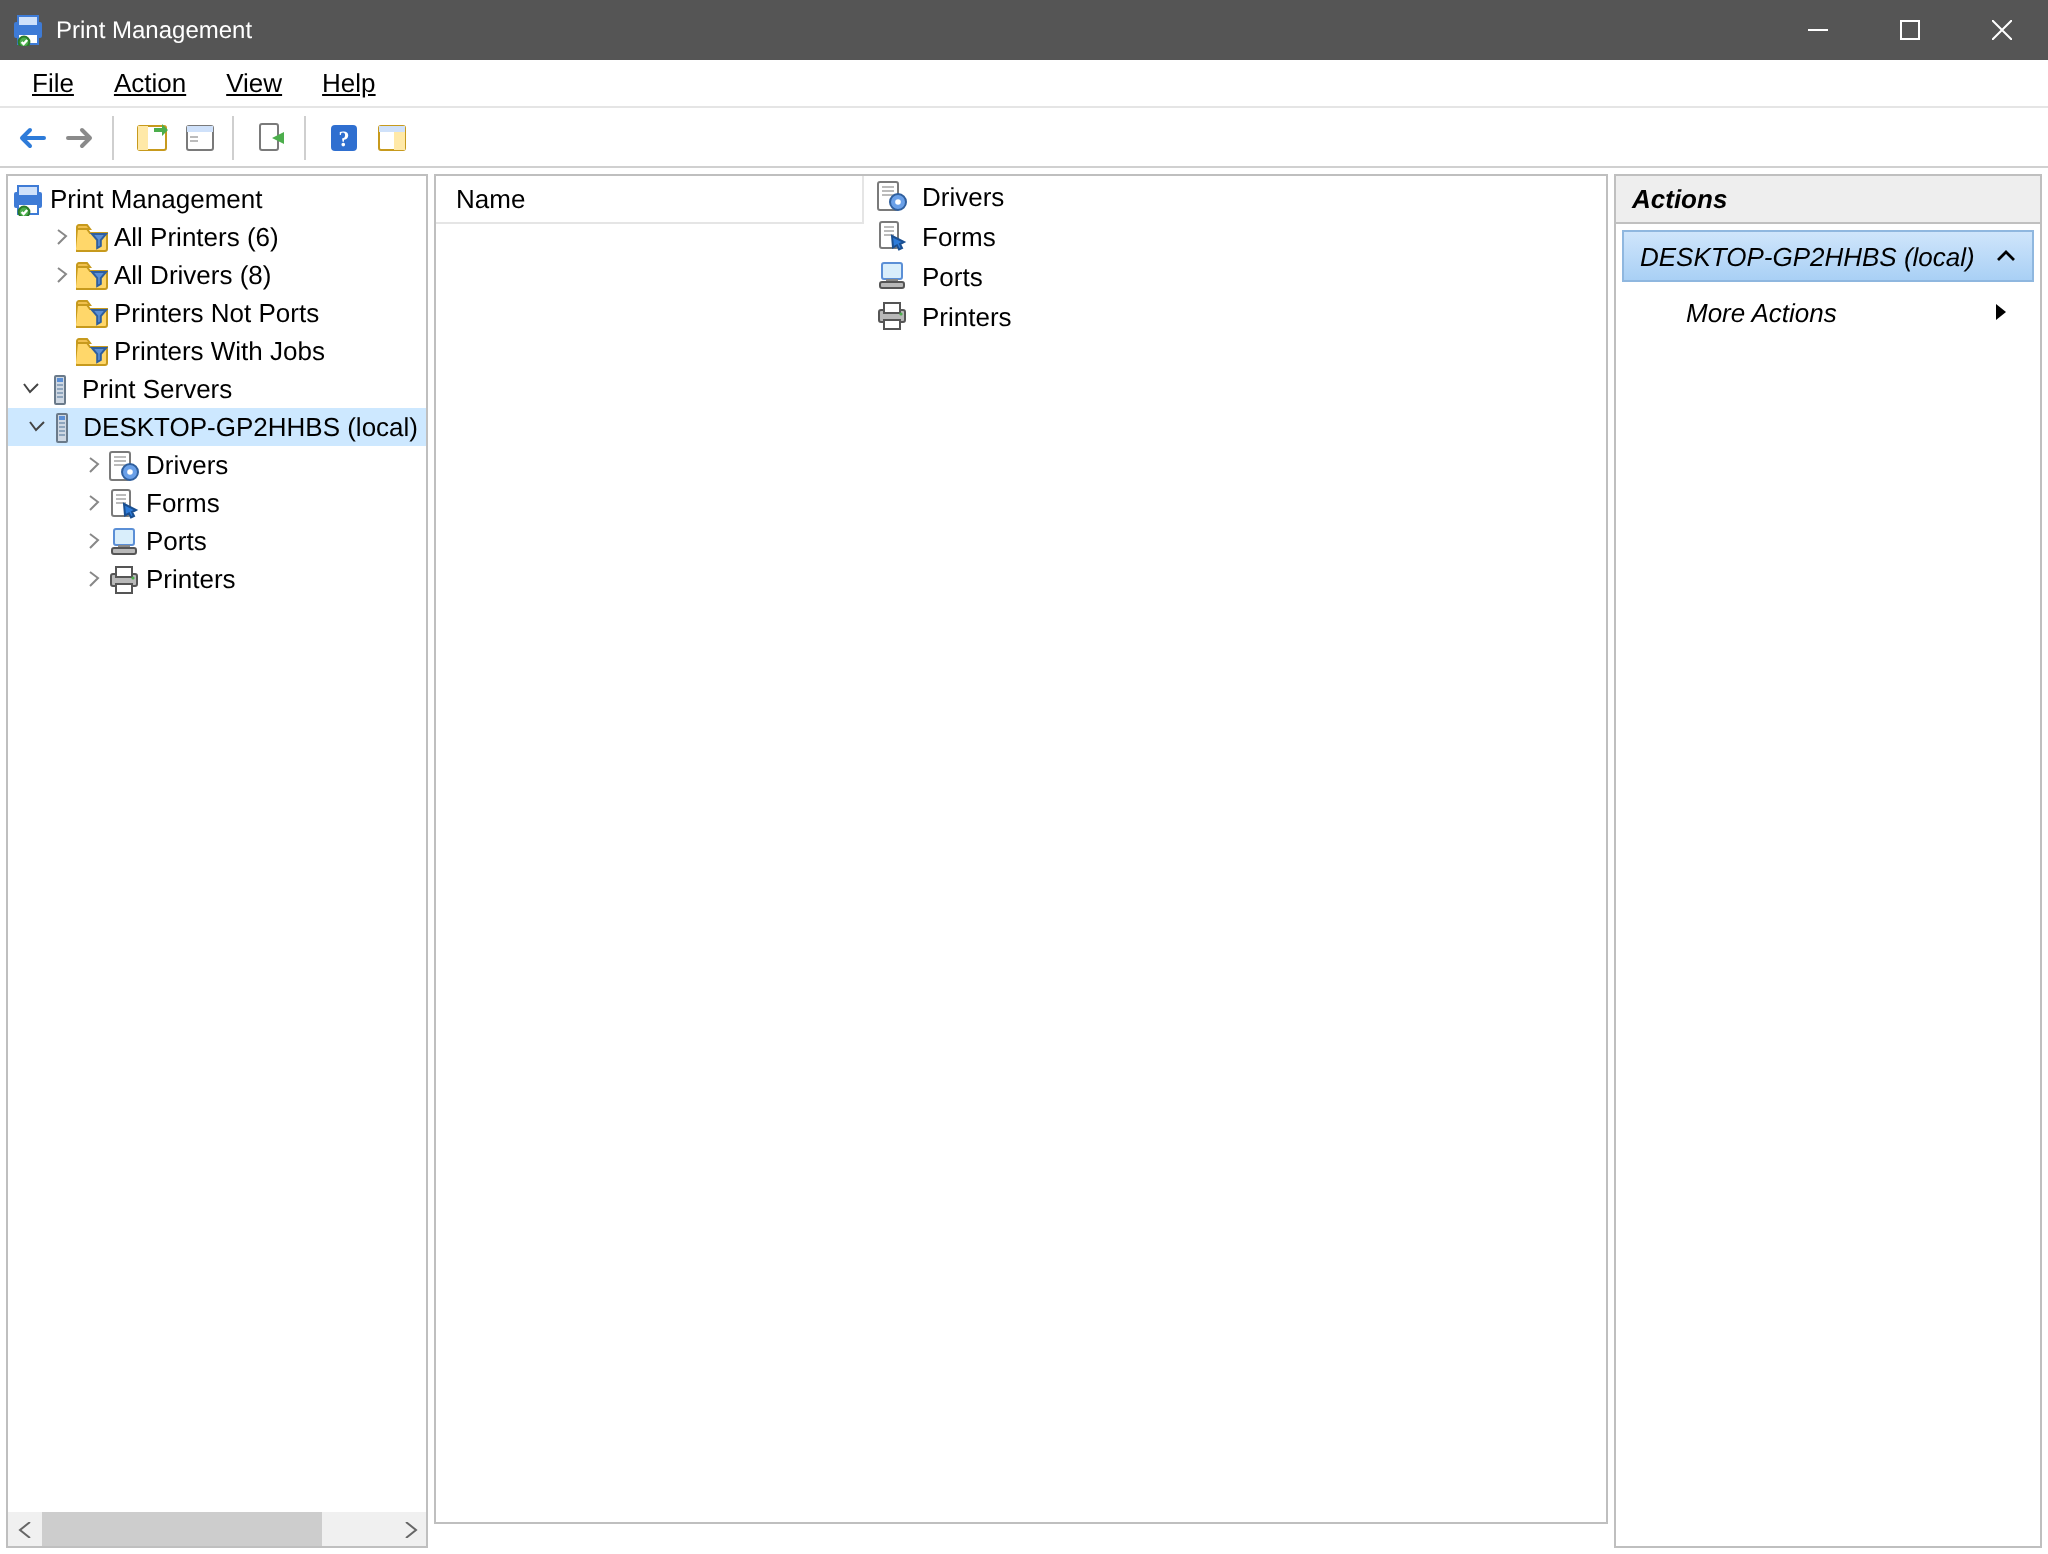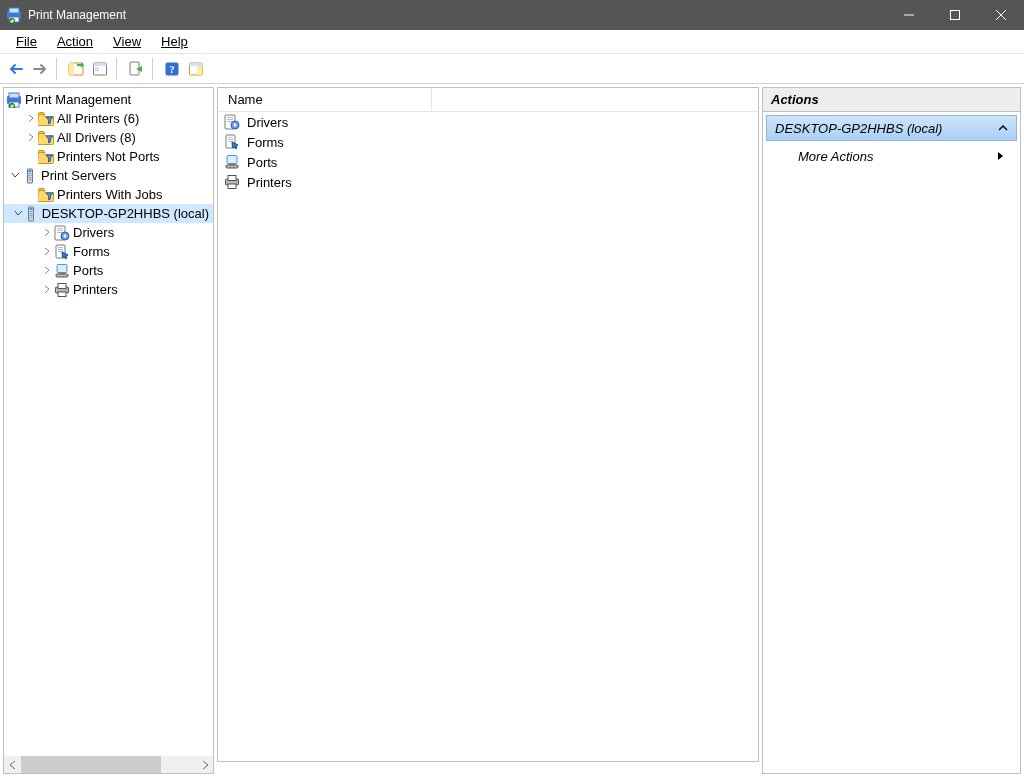--- a/index.html
+++ b/index.html
@@ -32,21 +32,21 @@
   .indent { display: inline-block; }
   .tw { width: 14px; display: inline-flex; align-items: center; justify-content: center; color: #555; }
   .ic { width: 16px; height: 16px; display: inline-flex; align-items: center; justify-content: center; margin-right: 3px; flex-shrink: 0; }
   .tree-row .lab { font-size: 13px; }
   .tree-hscroll { height: 17px; background: #f0f0f0; display: flex; align-items: center; }
   .hsbtn { width: 17px; height: 17px; display: flex; align-items: center; justify-content: center; color: #555; background: #f0f0f0; }
   .hstrack { flex: 1; height: 17px; background: #f0f0f0; position: relative; }
   .hsthumb { position: absolute; left: 0; top: 0; height: 17px; width: 140px; background: #cdcdcd; }
 
   
-  .list-pane { width: 542px; border: 1px solid #bfbfbf; margin: 3px 0 15px 3px; background: #fff; display: flex; flex-direction: column; }
+  .list-pane { width: 587px; border: 1px solid #bfbfbf; margin: 3px 0 15px 3px; background: #fff; display: flex; }
   .list-header { height: 24px; border-bottom: 1px solid #e5e5e5; display: flex; align-items: stretch; }
   .list-header .col { padding: 4px 10px; font-size: 13px; border-right: 1px solid #e5e5e5; width: 214px; }
   .list-body { flex: 1; overflow: auto; }
   .list-item { height: 20px; display: flex; align-items: center; padding: 0 6px; gap: 4px; }
   .list-item .lab { font-size: 13px; }
 
   
   .actions-pane { flex: 1; border: 1px solid #bfbfbf; margin: 3px 3px 3px 3px; background: #fff; display: flex; flex-direction: column; font-style: italic; }
   .actions-title { height: 24px; background: #eee; border-bottom: 1px solid #c0c0c0; font-weight: bold; font-size: 13px; padding: 4px 8px; }
   .actions-group-hd { height: 26px; background: linear-gradient(#cfe5fb,#a9d0f5); border: 1px solid #8fb7df; margin: 3px 3px 0 3px; display: flex; align-items: center; padding: 0 8px; font-size: 13px; }
@@ -259,43 +259,43 @@
         <span class="indent" style="width:20px"></span>
         <span class="tw"></span>
         <span class="ic">
             <svg width="16" height="16">
               <use href="#i-folder-filter"></use>
             </svg>
           </span>
         <span class="lab">Printers Not Ports</span>
       </div>
       <div class="tree-row">
-        <span class="indent" style="width:4px"></span>
-        <span class="tw">
-            <svg width="9" height="9">
-              <path d="M1 2l3 4 4-4" fill="none" stroke="#444"></path>
-            </svg>
-          </span>
-        <span class="ic">
-            <svg width="16" height="16">
-              <use href="#i-server"></use>
-            </svg>
-          </span>
-        <span class="lab">Print Servers</span>
-      </div>
-
-      <div class="tree-row">
         <span class="indent" style="width:20px"></span>
         <span class="tw"></span>
         <span class="ic">
             <svg width="16" height="16">
               <use href="#i-folder-filter"></use>
             </svg>
           </span>
         <span class="lab">Printers With Jobs</span>
+      </div>
+
+      <div class="tree-row">
+        <span class="indent" style="width:4px"></span>
+        <span class="tw">
+            <svg width="9" height="9">
+              <path d="M1 2l3 4 4-4" fill="none" stroke="#444"></path>
+            </svg>
+          </span>
+        <span class="ic">
+            <svg width="16" height="16">
+              <use href="#i-server"></use>
+            </svg>
+          </span>
+        <span class="lab">Print Servers</span>
       </div>
 
       <div class="tree-row sel">
         <span class="indent" style="width:20px"></span>
         <span class="tw">
             <svg width="9" height="9">
               <path d="M1 2l3 4 4-4" fill="none" stroke="#444"></path>
             </svg>
           </span>
         <span class="ic">

